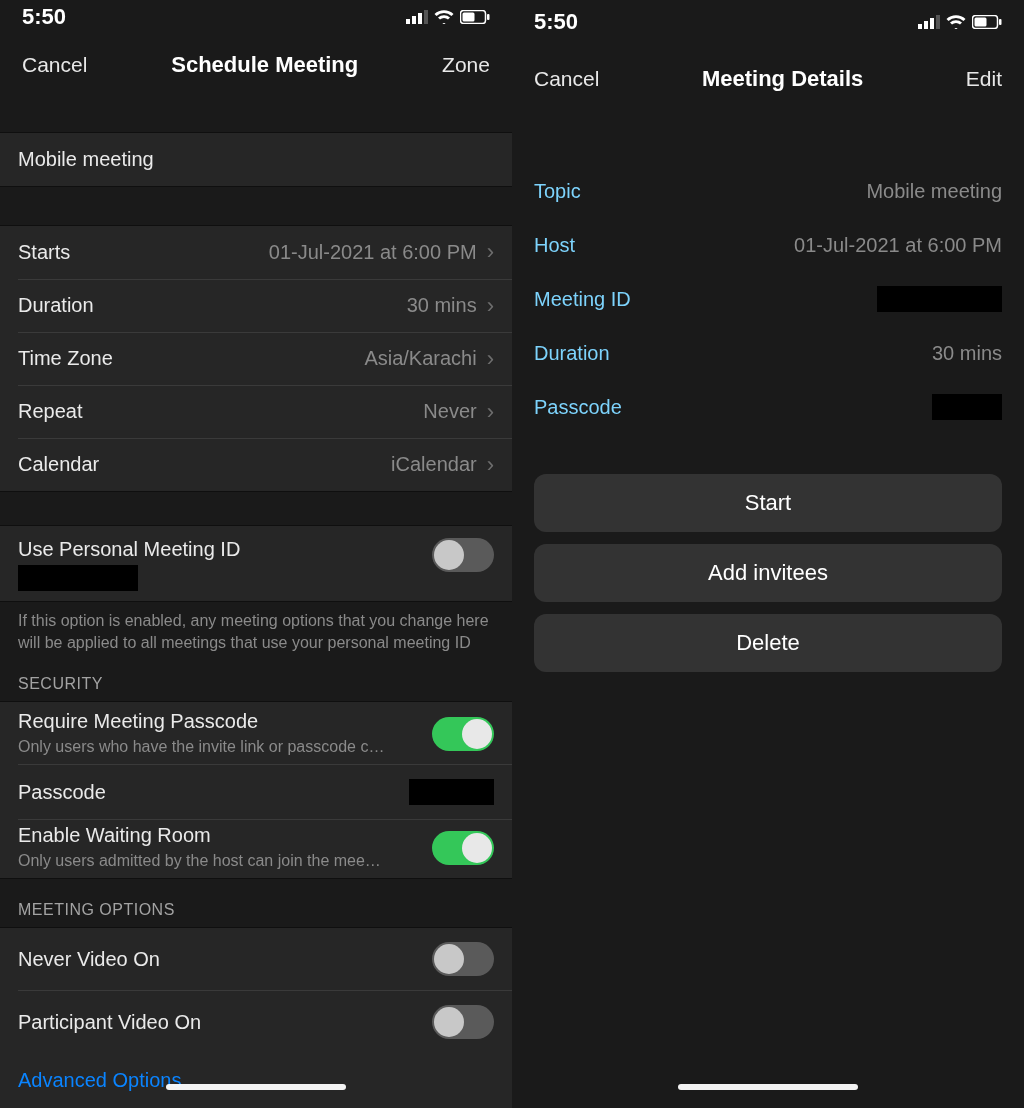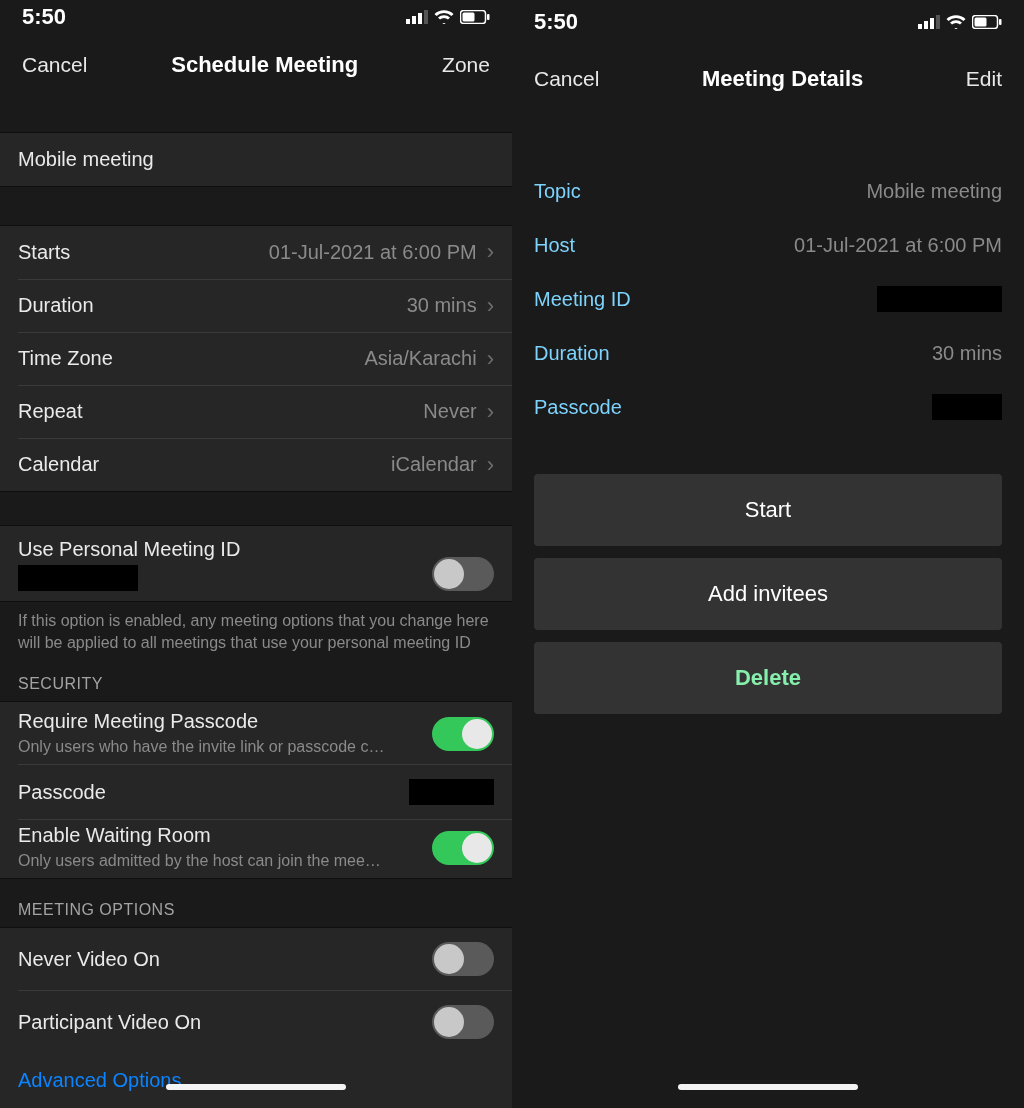--- a/index.html
+++ b/index.html
@@ -46,23 +46,23 @@
   .redact.w70 { width: 70px; }
   .redact.w125 { width: 125px; }
 
   .link { color: #0a84ff; font-size: 20px; padding: 16px 18px; cursor: pointer; }
 
   
   .detail-cell { display: flex; align-items: center; justify-content: space-between; padding: 14px 22px; font-size: 20px; min-height: 54px; }
   .detail-label { color: #7dd3fc; }
   .detail-value { color: #8a8a8a; }
 
-  .big-button { background: #333333; border-radius: 4px; margin: 12px 22px 0 22px; height: 72px; display: flex; align-items: center; justify-content: center; font-size: 22px; font-weight: 500; cursor: pointer; }
+  .big-button { background: #333333; border-radius: 12px; margin: 12px 22px 0 22px; height: 58px; display: flex; align-items: center; justify-content: center; font-size: 22px; font-weight: 500; cursor: pointer; }
   .big-button.primary { color: #fff; }
-  .big-button.danger { color: #86efac; font-weight: bold; }
+  .big-button.danger { color: #ffffff; }
 
   .home-indicator { position: absolute; bottom: 18px; left: 50%; transform: translateX(-50%); width: 180px; height: 6px; border-radius: 3px; background: #fff; opacity: 0.95; }
 
   
   svg { display: block; }
 </style>
 </head>
 <body>
 
 <div class="screen">
@@ -143,21 +143,21 @@
       <span class="cell-value">
         <span>iCalendar</span>
         <span class="chevron">›</span>
       </span>
     </div>
   </div>
 
   <div style="height:42px"></div>
 
   <div class="cell-group">
-    <div class="cell" style="align-items:flex-end; padding-top:12px; padding-bottom:10px;">
+    <div class="cell" style="align-items:flex-start; padding-top:12px; padding-bottom:10px;">
       <span class="cell-stack">
         <span class="cell-label">Use Personal Meeting ID</span>
         <span class="redact w120"></span>
       </span>
       <span class="toggle off">
           <span class="knob"></span>
         </span>
     </div>
   </div>
   <div class="footnote">If this option is enabled, any meeting options that you change here will be applied to all meetings that use your personal meeting ID</div>

